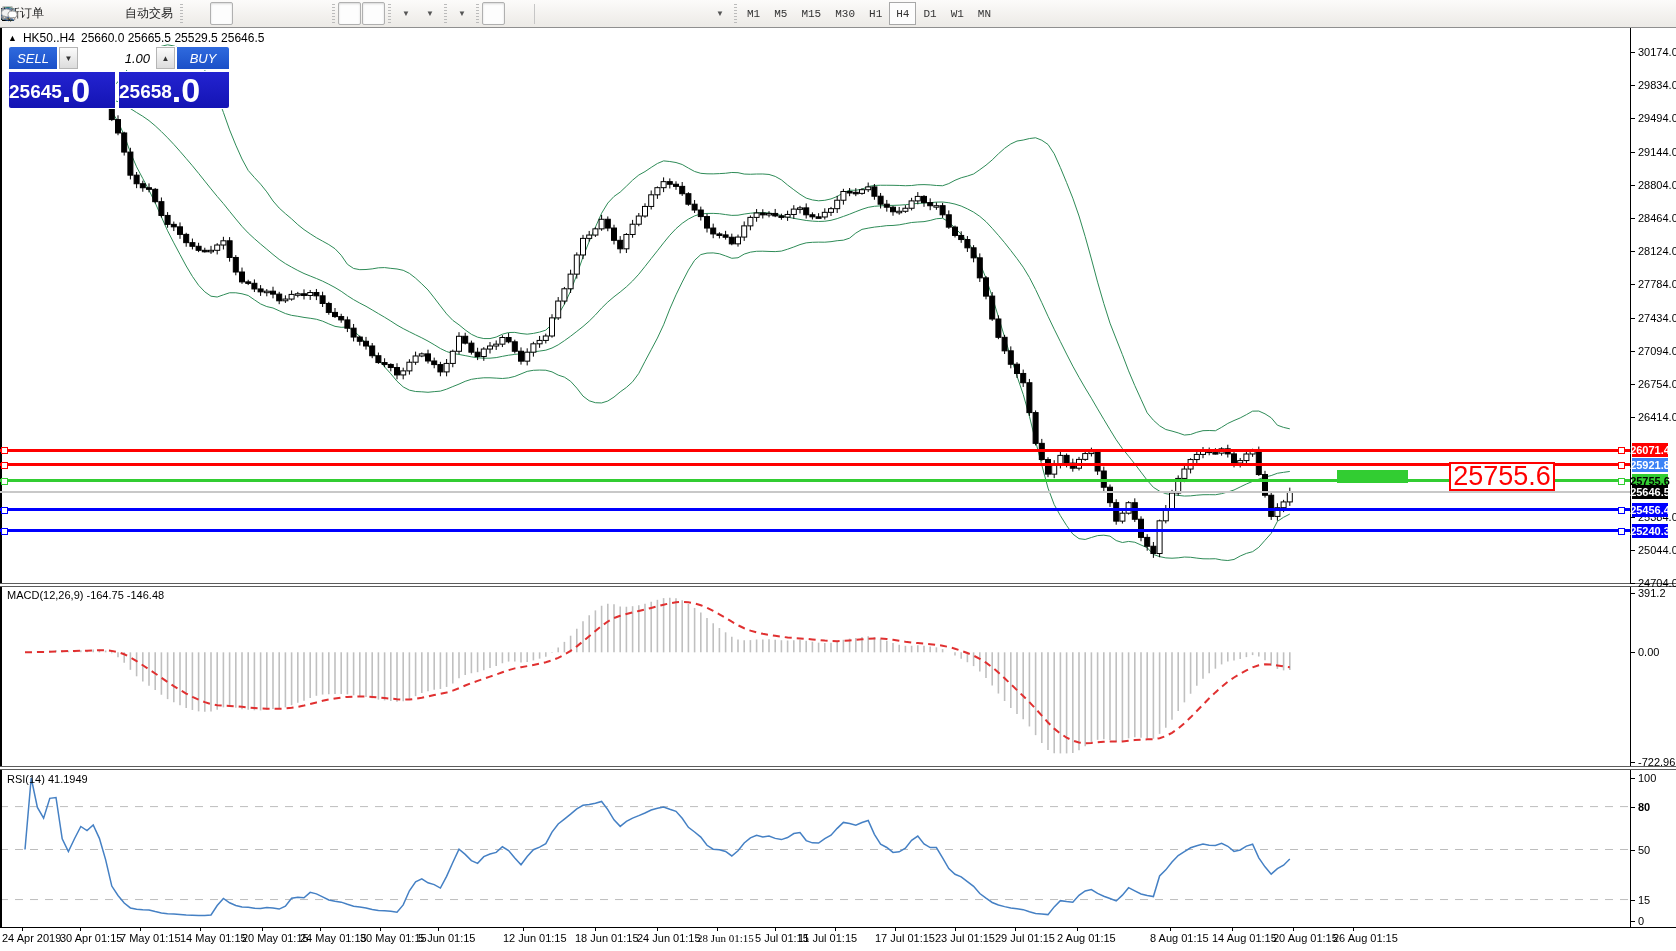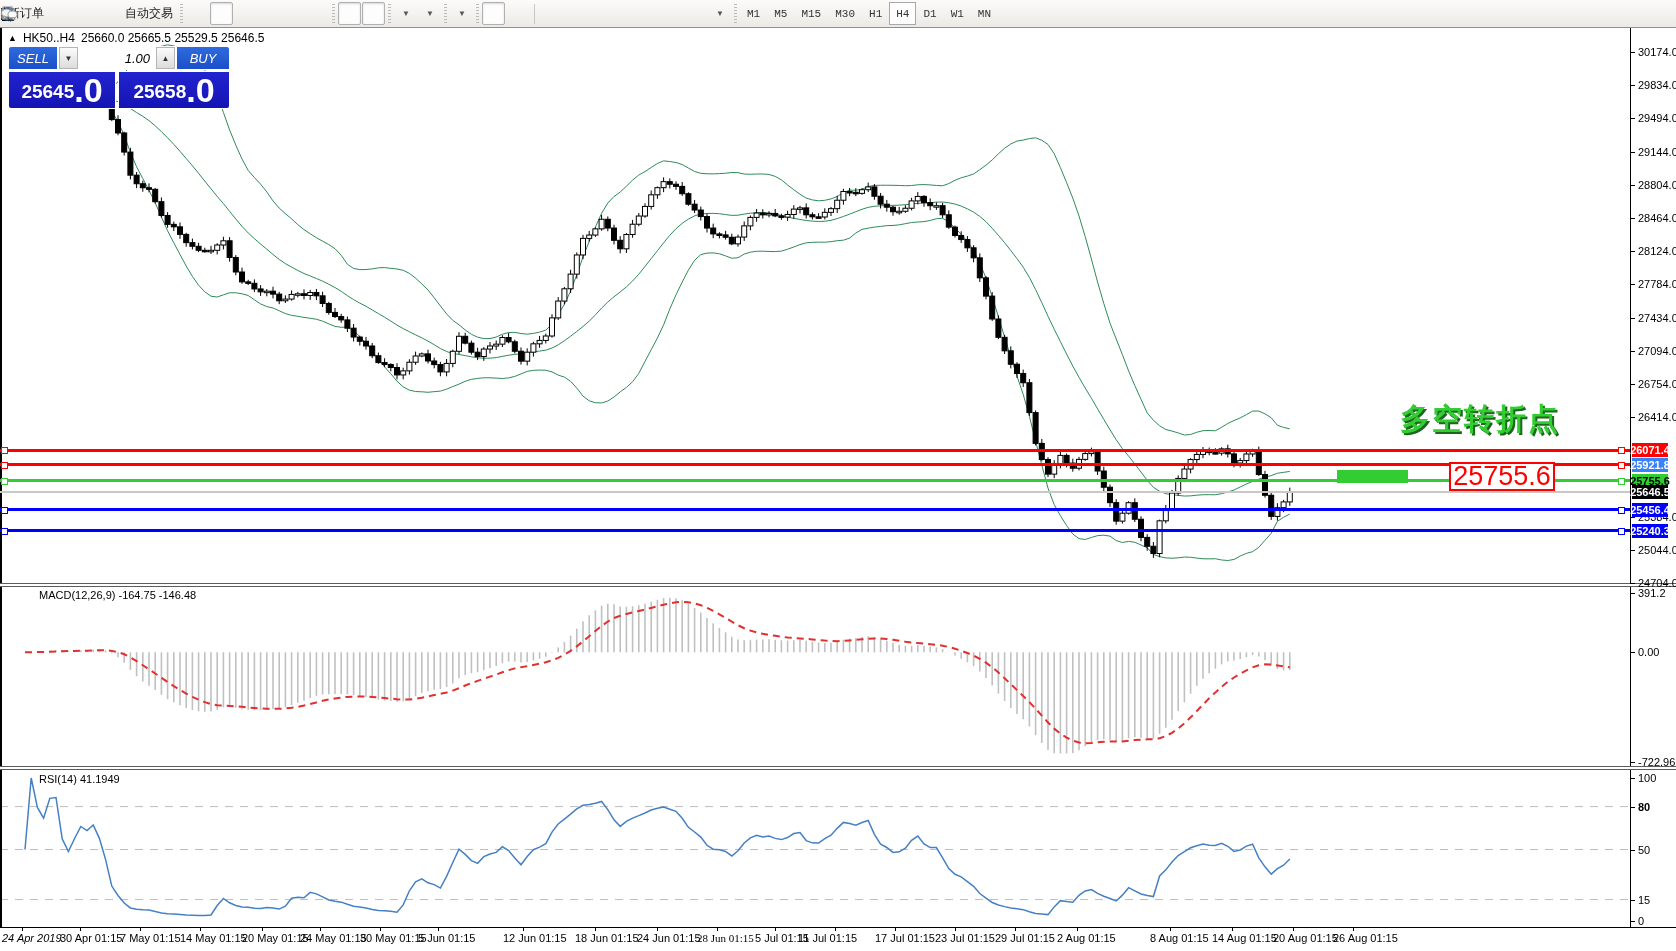--- a/index.html
+++ b/index.html
@@ -21,21 +21,21 @@
   .tfbtn.active{background:#fdfdfd;border-color:#a8a8a8;}
   .spacer{flex:1;}
   .ticon{display:block;}
   
   .frame-left{position:absolute;left:0;top:28px;width:2px;height:900px;background:#000;}
   .axis-vline{position:absolute;left:1630px;top:28px;width:1px;height:900px;background:#000;}
   .divider{position:absolute;left:0;width:1676px;height:4px;background:#fff;border-top:1px solid #5c5c5c;border-bottom:1px solid #5c5c5c;box-sizing:border-box;}
   .taxis-top{position:absolute;left:0;top:927px;width:1676px;height:1px;background:#000;}
   .chart-title{position:absolute;left:8px;top:31px;font-size:12px;color:#000;display:flex;gap:6px;align-items:center;}
   .chart-title .arr{font-size:9px;}
-  .pane-label{position:absolute;left:7px;font-size:11px;color:#000;margin-left:32px;}
+  .pane-label{position:absolute;left:7px;font-size:11px;color:#000;}
   .ptick{position:absolute;left:1638px;font-size:11px;color:#000;white-space:nowrap;}
   .pdash{position:absolute;left:1630px;width:5px;height:1px;background:#000;}
   .tlabel{position:absolute;top:932px;font-size:11px;color:#000;white-space:nowrap;}
   .ttick{position:absolute;top:928px;width:1px;height:3px;background:#000;}
   .hline{position:absolute;left:0;}
   .handle{position:absolute;width:5px;height:5px;background:#fff;box-sizing:content-box;}
   .pricebox{position:absolute;left:1632px;width:36px;height:14px;font-size:11px;font-weight:bold;
             display:flex;align-items:center;justify-content:center;white-space:nowrap;}
   
   .tpanel{position:absolute;left:8px;top:46px;width:222px;}
@@ -43,21 +43,21 @@
   .btn-sell,.btn-buy{background:linear-gradient(#2f6ade,#1b50c8);color:#fff;font-size:13px;display:flex;
         align-items:center;justify-content:center;border:1px solid #fff;box-sizing:border-box;}
   .btn-sell{width:50px;border-radius:3px 0 0 0;}
   .btn-buy{width:54px;border-radius:0 3px 0 0;}
   .volbox{display:flex;flex:1;border:1px solid #fff;box-sizing:border-box;background:#fff;}
   .volarrow{width:19px;background:linear-gradient(#fbfbfb,#dcdcdc);border:1px solid #b5b5b5;color:#333;
             font-size:8px;display:flex;align-items:center;justify-content:center;box-sizing:border-box;}
   .volval{flex:1;background:#fff;font-size:13px;color:#000;display:flex;align-items:center;justify-content:flex-end;padding-right:6px;}
   .tpanel .row2{display:flex;height:38px;margin-top:1px;gap:2px;}
   .ppane{background:linear-gradient(#2323d0,#1414b4);color:#fff;border:1px solid #fff;box-sizing:border-box;
-         display:flex;align-items:flex-end;justify-content:center;padding-bottom:1px;}
+         display:flex;align-items:flex-end;padding-bottom:1px;}
   .ppane .sm{font-size:19px;font-weight:bold;line-height:30px;}
   .ppane .bg{font-size:34px;font-weight:bold;line-height:34px;}
   .ppane.sell{width:108px;border-radius:0 0 0 3px;}
   .ppane.buy{width:112px;border-radius:0 0 3px 0;}
   
   .anno-text{position:absolute;font-weight:bold;font-size:30px;letter-spacing:2px;white-space:nowrap;}
   .callout{position:absolute;background:#fff;display:flex;align-items:center;justify-content:center;
            font-size:27px;box-sizing:border-box;}
   .hl-rect{position:absolute;}
   svg{position:absolute;left:0;}
@@ -966,21 +966,21 @@
       <div class="ptick" style="top: 772px;">100</div>
       <div class="pdash" style="top: 806.6px;"></div>
       <div class="ptick" style="top: 800.6px; font-weight: bold;">80</div>
       <div class="pdash" style="top: 849.5px;"></div>
       <div class="ptick" style="top: 843.5px;">50</div>
       <div class="pdash" style="top: 899.55px;"></div>
       <div class="ptick" style="top: 893.55px;">15</div>
       <div class="pdash" style="top: 921px;"></div>
       <div class="ptick" style="top: 915px;">0</div>
       <div class="ttick" style="left: 22px;"></div>
-      <div class="tlabel" style="left: 2px; font-style: italic;">24 Apr 2019</div>
+      <div class="tlabel" style="left: 2px;">24 Apr 2019</div>
       <div class="ttick" style="left: 80px;"></div>
       <div class="tlabel" style="left: 60px;">30 Apr 01:15</div>
       <div class="ttick" style="left: 140px;"></div>
       <div class="tlabel" style="left: 120px;">7 May 01:15</div>
       <div class="ttick" style="left: 200px;"></div>
       <div class="tlabel" style="left: 180px;">14 May 01:15</div>
       <div class="ttick" style="left: 262px;"></div>
       <div class="tlabel" style="left: 242px;">20 May 01:15</div>
       <div class="ttick" style="left: 320px;"></div>
       <div class="tlabel" style="left: 300px;">24 May 01:15</div>
@@ -1056,16 +1056,15 @@
         <span class="bg">.0</span>
       </div>
       <div class="ppane buy">
         <span class="sm">25658</span>
         <span class="bg">.0</span>
       </div>
     </div>
   </div>
 
   <div class="hl-rect" id="hl-rect" style="left: 1337px; top: 470px; width: 71px; height: 13px; background: rgb(50, 205, 50);"></div>
-  <div class="anno-text" id="anno-text" style="left: 1400px; top: 399px; color: rgb(50, 205, 50); text-shadow: rgb(29, 102, 29) 2px 2px 0px;">多空转折点</div>
   <div class="callout" id="callout" style="left: 1449px; top: 462px; width: 106px; height: 29px; color: rgb(255, 0, 0); border: 2px solid rgb(255, 0, 0);">25755.6</div>
 
 </div>
 
 </body></html>

